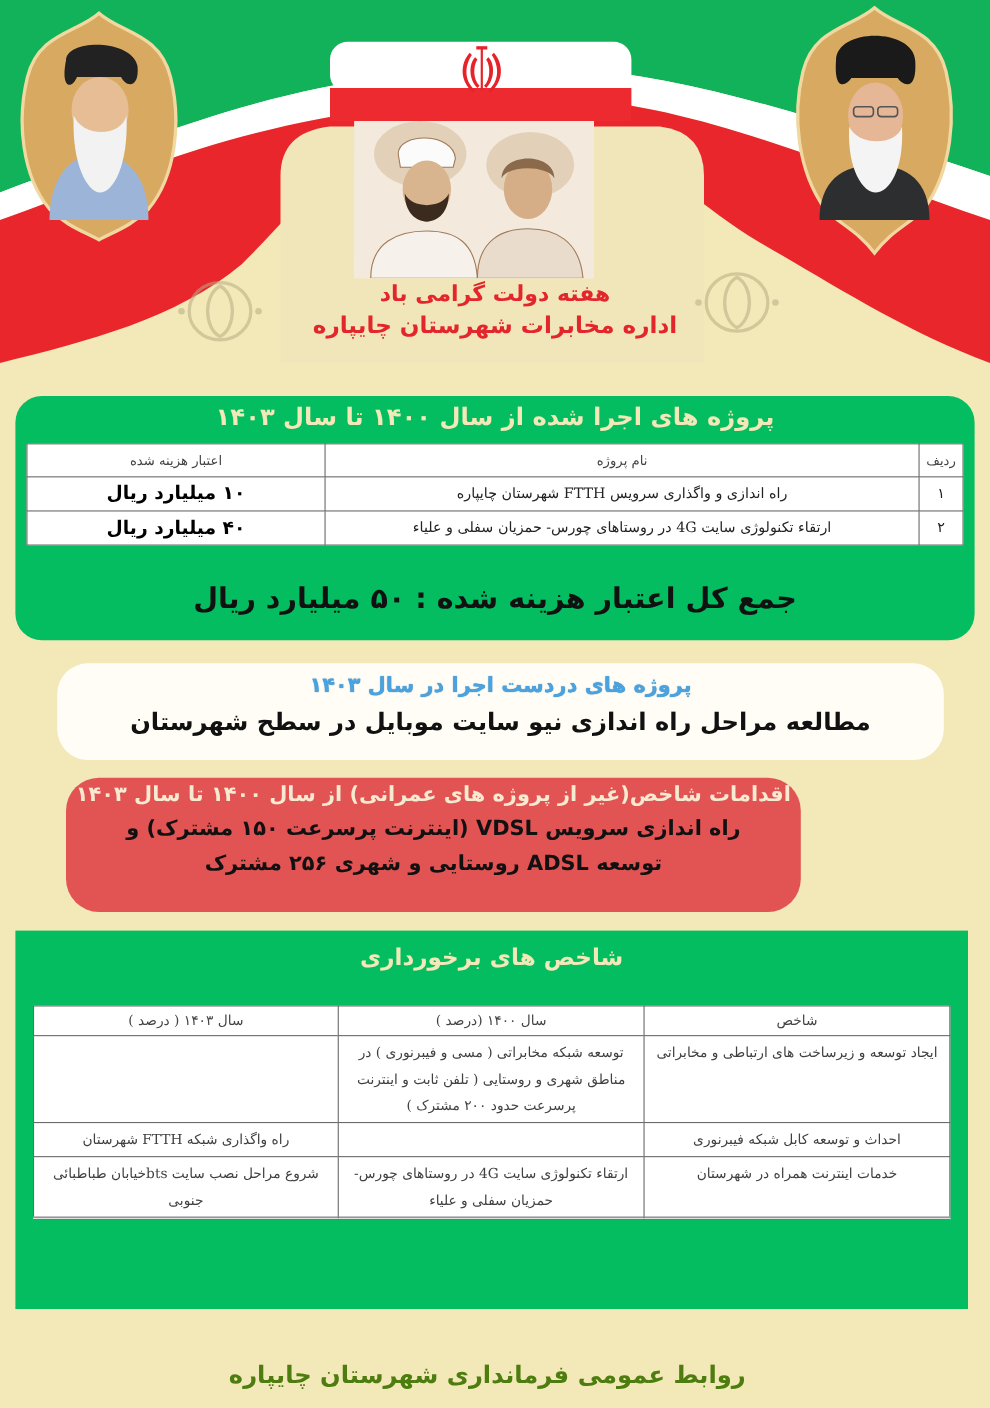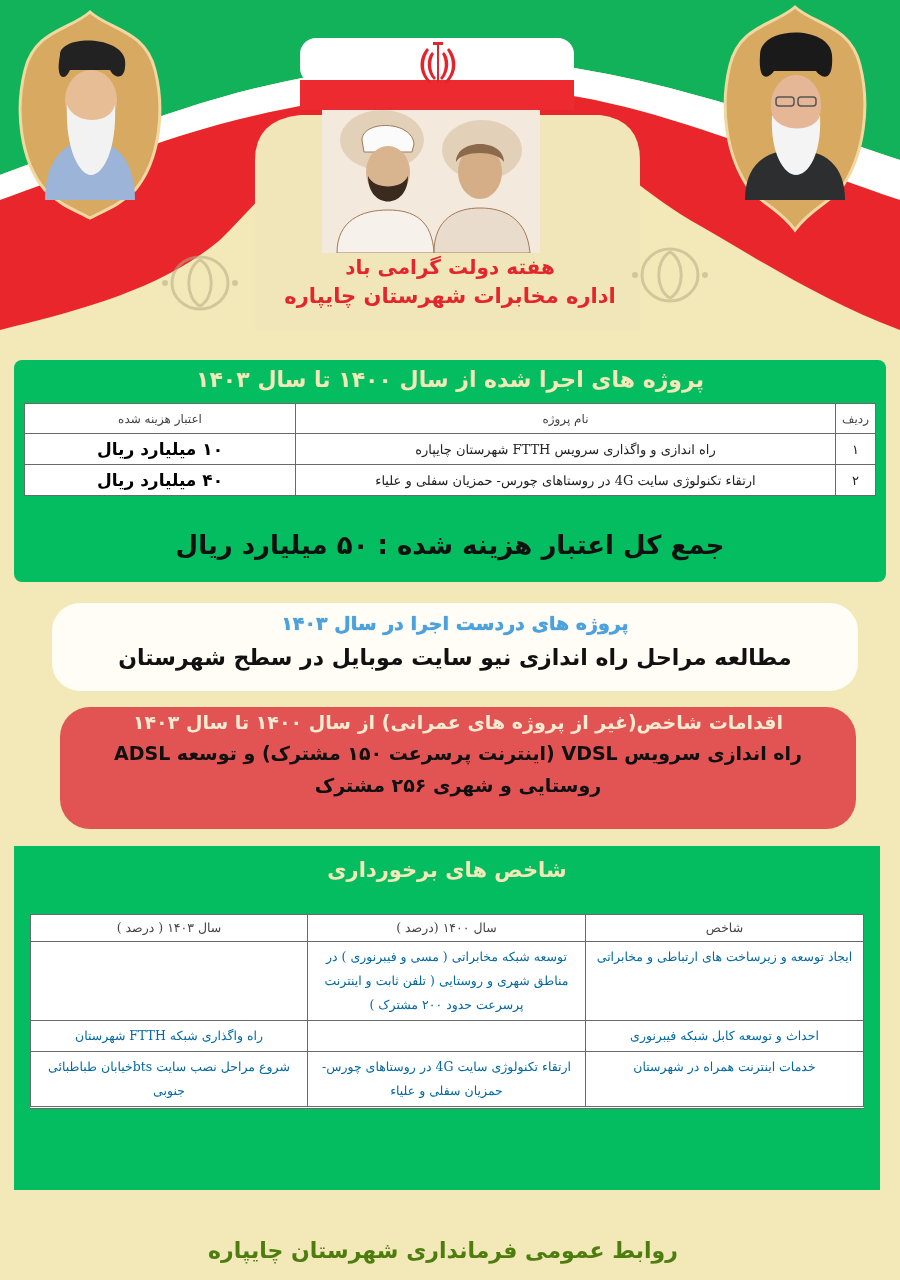--- a/index.html
+++ b/index.html
@@ -39,21 +39,21 @@
   .titles {
     position: absolute; left: 180px; top: 252px; width: 540px; text-align: center;
   }
   .titles .t1 { color: #e3262b; font-size: 20px; font-weight: bold; line-height: 30px; }
   .titles .t2 { color: #1a9a49; font-size: 26px; font-weight: bold; line-height: 34px; }
   .titles .t3 { color: #e3262b; font-size: 21px; font-weight: bold; line-height: 28px; }
 
   
   .sec1 {
     position: absolute; left: 14px; top: 360px; width: 872px; height: 222px;
-    background: #03bd60; border-radius: 8px;
+    background: #03bd60; border-radius: 24px;
   }
   .sec1 .head {
     text-align: center; color: #f3e8b7; font-size: 22px; font-weight: bold;
     height: 40px; line-height: 40px;
   }
   .tbl1 {
     position: absolute; left: 10px; top: 43px; width: 852px;
     border-collapse: collapse; background: #fff;
     font-family: "DejaVu Serif", serif;
   }
@@ -76,21 +76,21 @@
     background: #fffdf6; border-radius: 28px; text-align: center;
   }
   .sec2 .head {
     color: #4aa3de; font-size: 19px; font-weight: bold; line-height: 36px; margin-top: 2px;
     text-shadow: 0 0 1px #2c78b4;
   }
   .sec2 .body { color: #111; font-size: 22px; font-weight: bold; line-height: 34px; }
 
   
   .sec3 {
-    position: absolute; left: 60px; top: 707px; width: 796px; height: 122px;
+    position: absolute; left: 60px; top: 707px; width: 668px; height: 122px;
     background: #e25354; border-radius: 30px; text-align: center;
   }
   .sec3 .head {
     color: #f6ead0; font-size: 19px; font-weight: bold; line-height: 30px; margin-top: 0;
   }
   .sec3 .body { color: #111; font-size: 19px; font-weight: bold; line-height: 32px; padding: 0 36px; }
 
   
   .sec4 {
     position: absolute; left: 14px; top: 846px; width: 866px; height: 344px;
@@ -100,21 +100,21 @@
     text-align: center; color: #f3e8b7; font-size: 21px; font-weight: bold;
     line-height: 44px; margin-top: 2px;
   }
   .tbl2 {
     position: absolute; left: 16px; top: 68px; width: 834px;
     border-collapse: collapse; background: #fff;
     font-family: "DejaVu Serif", serif;
     border-bottom: 3px double #6a6a6a;
   }
   .tbl2 td {
-    border: 1px solid #6a6a6a; font-size: 12.5px; color: #0369a1;
+    border: 1px solid #6a6a6a; font-size: 12.5px; color: #404040;
     text-align: center; vertical-align: top; padding: 3px 8px; line-height: 24px;
   }
   .tbl2 tr.hrow td { color: #444; height: 27px; line-height: 20px; margin-top: 45px; }
   .tbl2 td.c1 { width: 278px; }
   .tbl2 td.c2 { width: 278px; }
 
   
   .footer {
     position: absolute; left: 0; right: 14px; top: 1238px; text-align: center;
     color: #4d7c0f; font-size: 22px; font-weight: bold;

